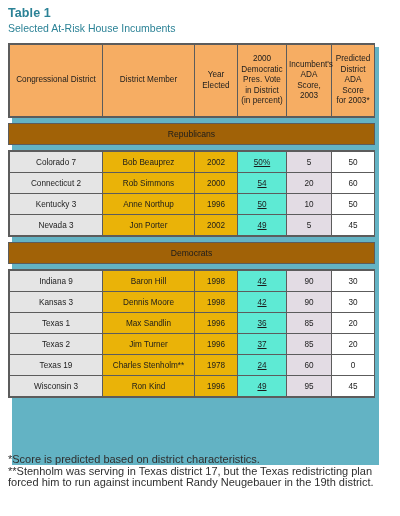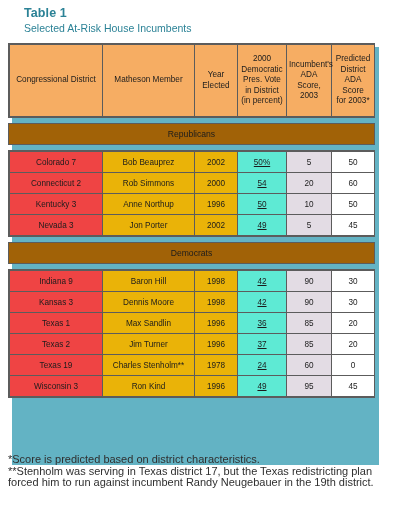--- a/index.html
+++ b/index.html
@@ -3,21 +3,21 @@
 <meta charset="utf-8">
 <style>
   html,body{margin:0;padding:0;}
   body{
     width:400px;height:516px;
     background:#ffffff;
     font-family:"Liberation Sans", sans-serif;
     -webkit-font-smoothing:antialiased;
     overflow:hidden;
   }
-  .page{position:relative;width:320px;height:516px;padding-left:16px;}
+  .page{position:relative;width:320px;height:516px;}
 
   
   .title-block{padding:6px 0 0 8px;}
   .table-label{
     color:#2b8296;font-size:12.5px;font-weight:bold;line-height:14px;
     letter-spacing:.1px;
   }
   .table-subtitle{
     color:#2b8296;font-size:10.5px;line-height:14px;margin-top:1px;
   }
@@ -87,21 +87,21 @@
     box-sizing:border-box;
   }
 
   .rows-block{
     border:1px solid #5c5c5c;
     background:#f5aa5e;
     margin-bottom:5px;
     box-sizing:border-box;
   }
 
-  td.district{background:#ef4444;height:21px;}
+  td.district{background:#e5e5e5;height:21px;}
   td.member{background:#eab308;height:21px;}
   td.year{background:#eab308;height:21px;margin-top:28px;}
   td.presvote{background:#5eead4;height:21px;text-decoration:underline;}
   td.ada{background:#e3dce4;height:21px;}
   td.predicted{background:#ffffff;height:21px;}
 
   
   .footnotes{
     position:absolute;left:8px;top:454px;width:384px;
     font-size:11px;line-height:11.5px;color:#2f2f2f;
@@ -131,21 +131,21 @@
               <col class="c4">
               <col class="c5">
               <col class="c6">
             </colgroup>
           <tbody>
             <tr>
               <td class="hdr-cell">
                   <div>Congressional District</div>
                 </td>
               <td class="hdr-cell">
-                  <div>Matheson Member</div>
+                  <div>District Member</div>
                 </td>
               <td class="hdr-cell">
                   <div>Year</div>
                   <div>Elected</div>
                 </td>
               <td class="hdr-cell">
                   <div>2000</div>
                   <div>Democratic</div>
                   <div>Pres. Vote</div>
                   <div>in District</div>

